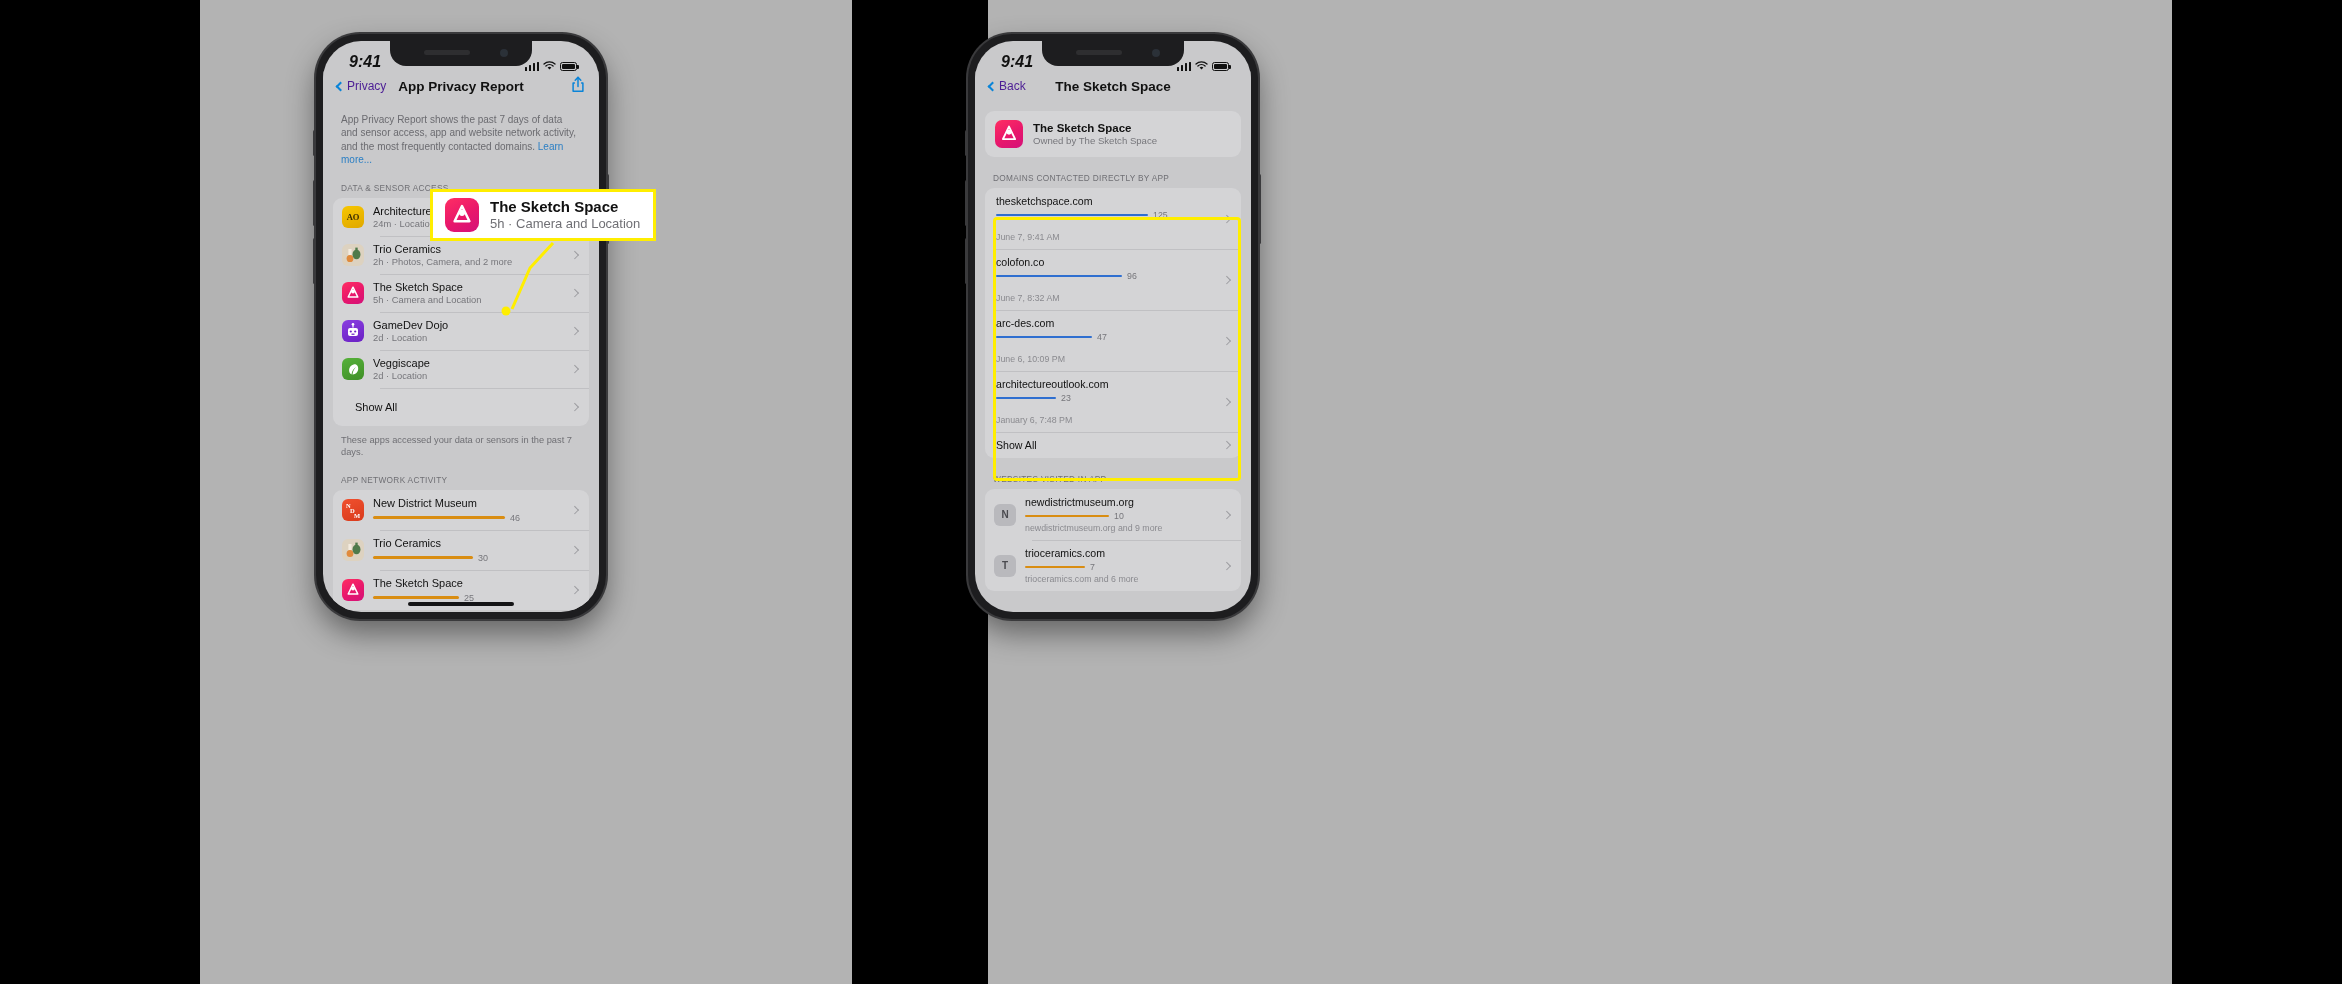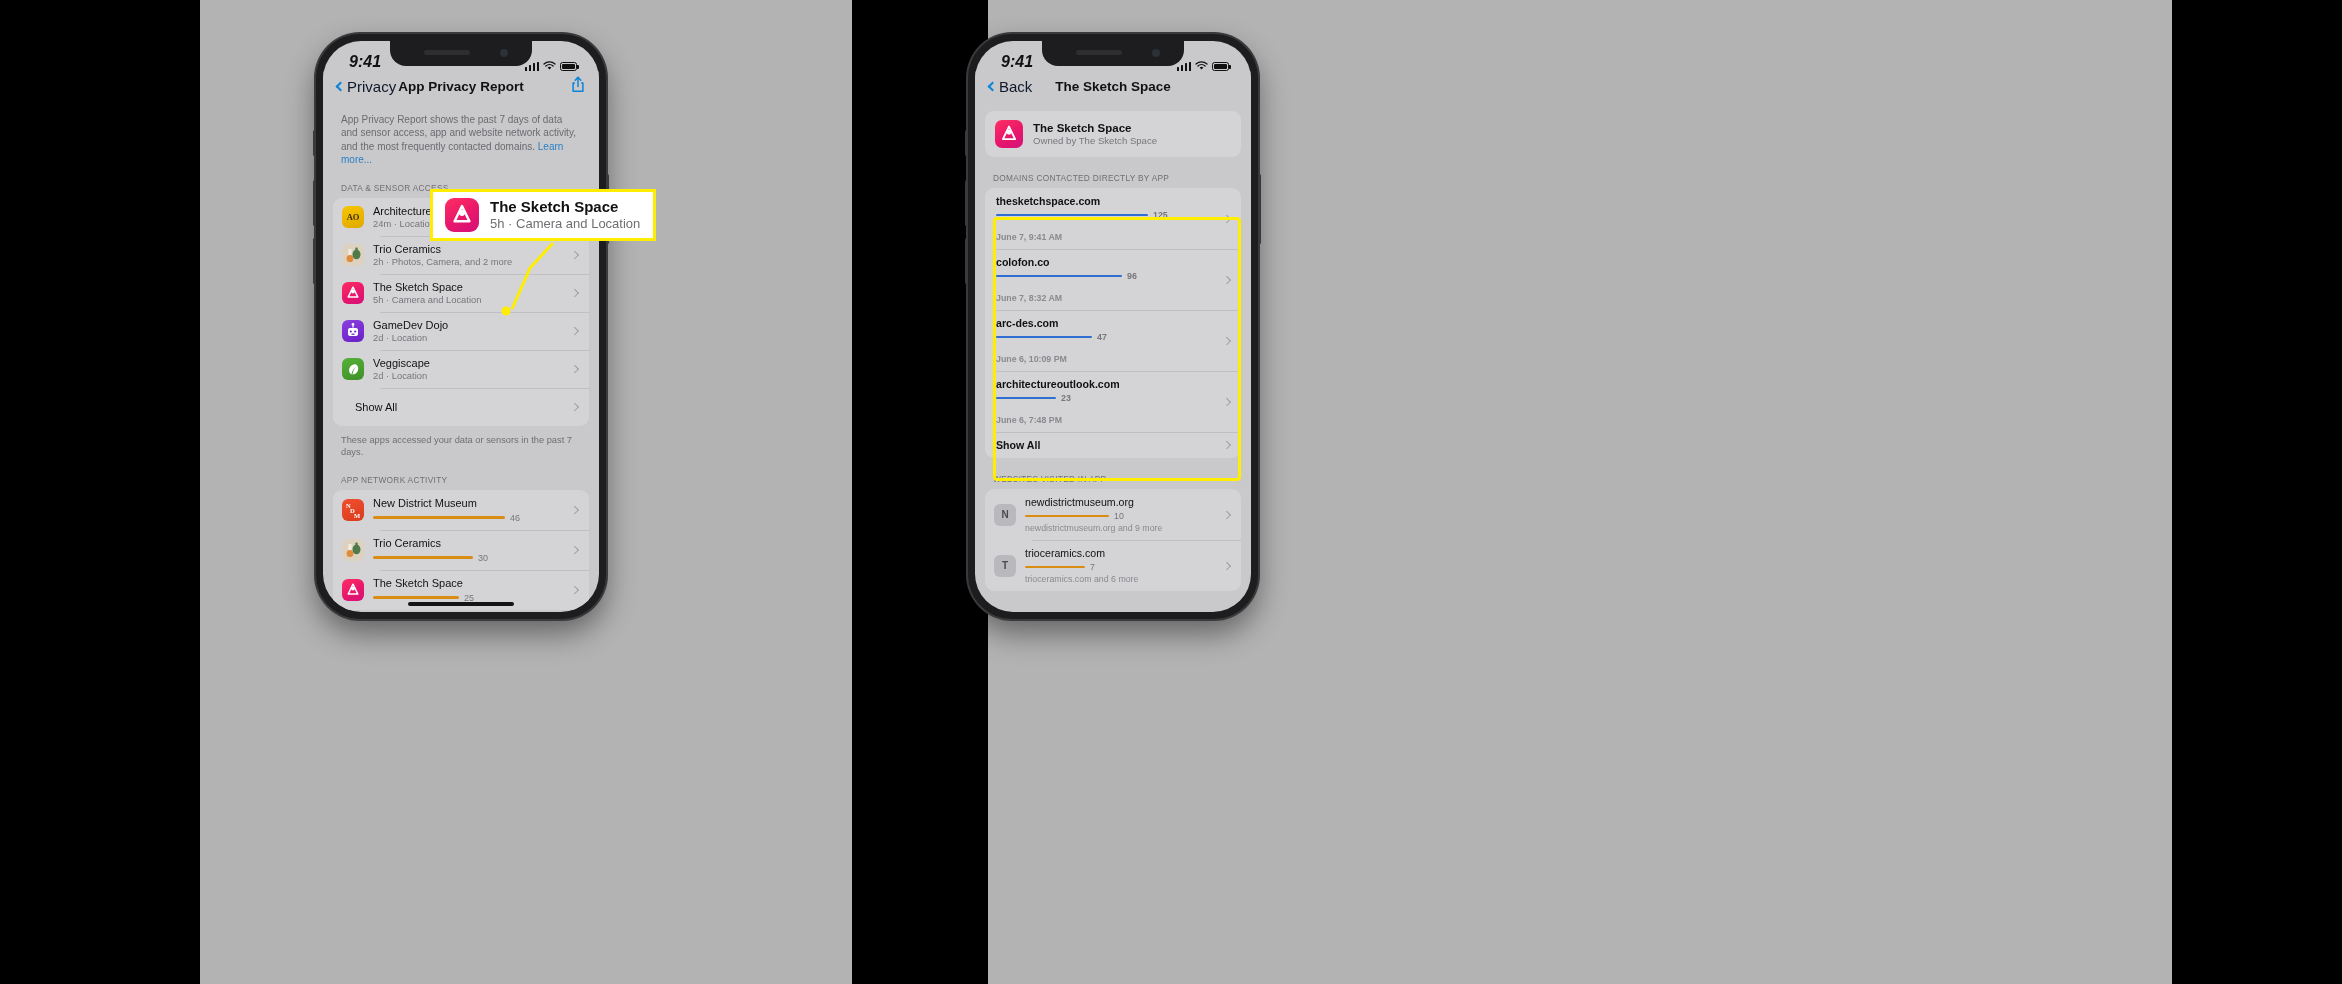--- a/index.html
+++ b/index.html
@@ -83,21 +83,21 @@
 
   
   .navbar {
     position:relative; z-index:20;
     height:30px; display:flex; align-items:center;
     padding:0 14px;
     background:#c9c9cb;
   }
   .nav-back {
     display:flex; align-items:center; gap:2px;
-    color:#0f172a; font-size:15px; white-space:nowrap;
+    color:#4c1d95; font-size:12px; white-space:nowrap;
   }
   .chev-l {
     width:7px; height:7px; border-left:2.1px solid #0a84d8;
     border-bottom:2.1px solid #0a84d8; transform:rotate(45deg);
     margin-right:1px;
   }
   .nav-title {
     position:absolute; left:0; right:0; text-align:center;
     font-size:13.5px; font-weight:bold; color:#111;
     pointer-events:none;
@@ -164,21 +164,21 @@
   .appcard {
     background:#d4d4d6; margin:10px 10px 0; border-radius:9px;
     display:flex; align-items:center; gap:10px; padding:9px 10px;
   }
   .appcard .app-ico { width:28px; height:28px; flex:0 0 28px; border-radius:7px; }
   .appcard .t { font-size:11.5px; font-weight:bold; color:#111; }
   .appcard .s { font-size:9.6px; color:#76767b; margin-top:1px; }
 
   .drow {
     position:relative; padding:7px 10px 7px 11px;
-    display:flex; align-items:center; gap:8px;font-weight:bold;
+    display:flex; align-items:center; gap:8px;
   }
   .drow + .drow::before {
     content:""; position:absolute; left:11px; right:0; top:0;
     height:1px; background:#c0c0c3;
   }
   .dmain { flex:1; min-width:0; }
   .dname { font-size:10.6px; color:#111; }
   .dbarline { display:flex; align-items:center; gap:5px; margin-top:3px; }
   .dbar { height:2.6px; border-radius:2px; background:#2f6fd0; }
   .dnum { font-size:8.8px; color:#76767b; }
@@ -519,21 +519,21 @@
           </div>
           <span class="chev-r"></span>
         </div>
         <div class="drow">
           <div class="dmain">
             <div class="dname">architectureoutlook.com</div>
             <div class="dbarline">
               <div class="dbar" style="width:60px"></div>
               <div class="dnum">23</div>
             </div>
-            <div class="ddate">June 6, 7:48 PM</div>
+            <div class="ddate">January 6, 7:48 PM</div>
           </div>
           <span class="chev-r"></span>
         </div>
         <div class="drow">
           <div class="dmain">
             <div class="dname">Show All</div>
           </div>
           <span class="chev-r"></span>
         </div>
       </div>

